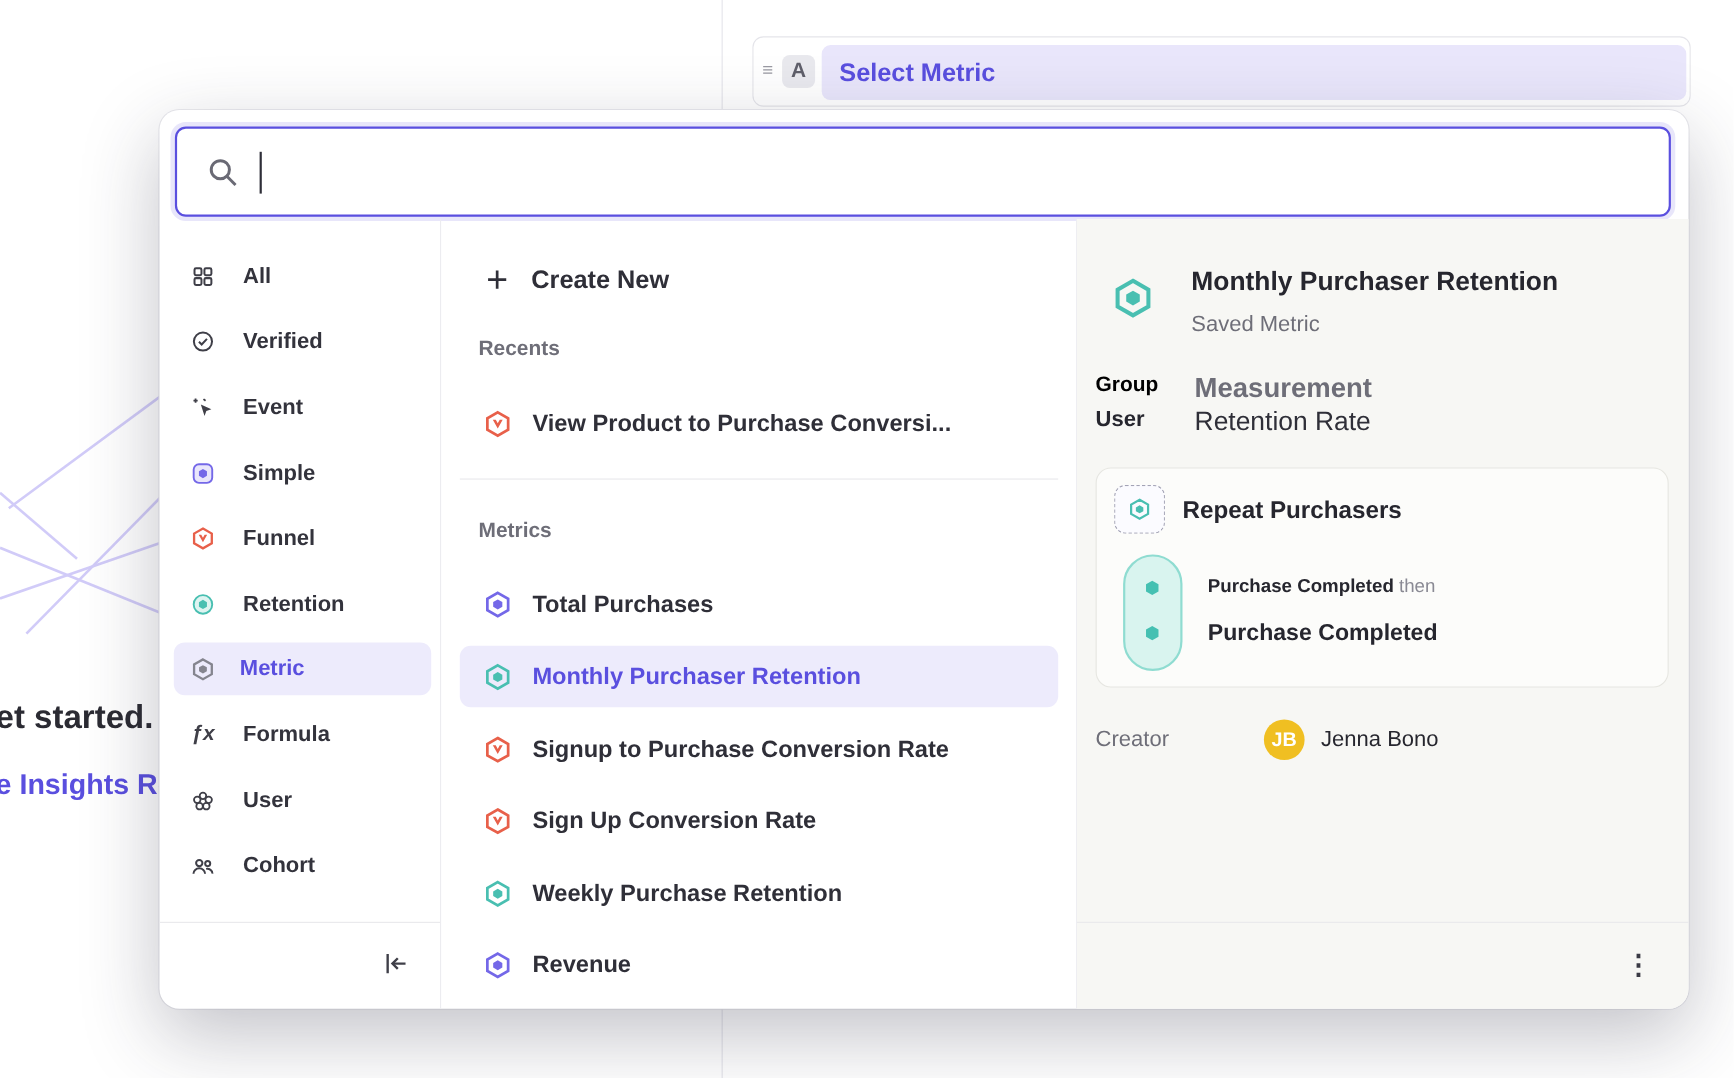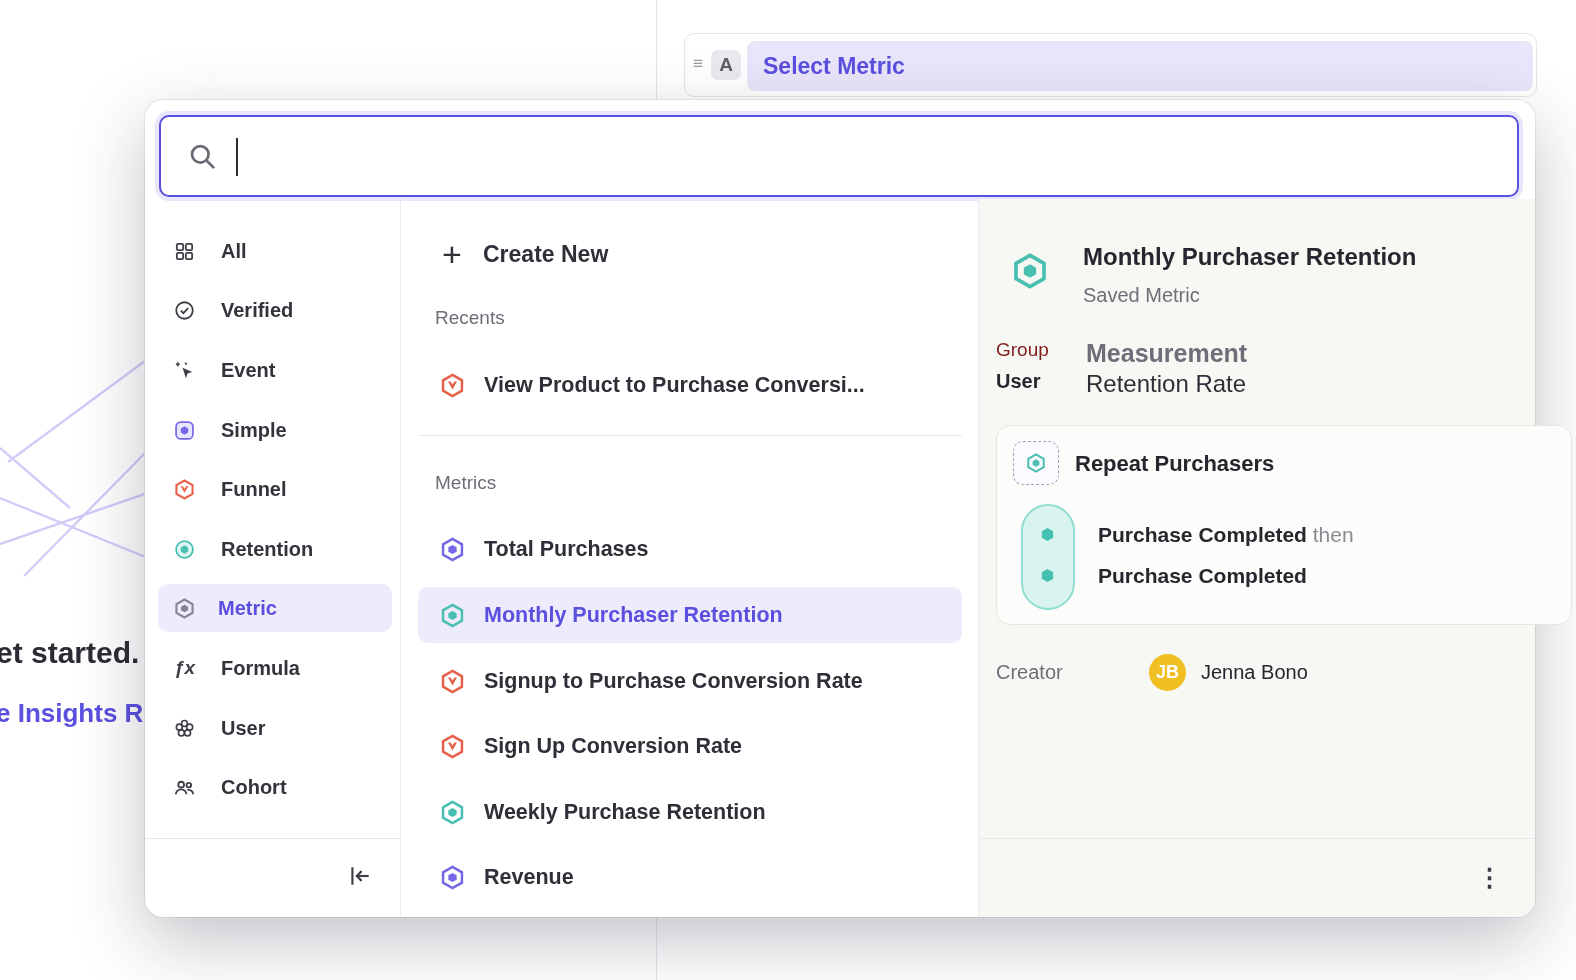--- a/index.html
+++ b/index.html
@@ -52,51 +52,51 @@
   .collapse { position:absolute; left:198px; top:661px; width:34px; height:34px; background:none; border:none;
     cursor:pointer; padding:0; }
   .collapse svg { width:26px; height:26px; }
   .vdiv { position:absolute; left:255px; top:99px; bottom:0; width:1px; background:#ececf0; }
 
   
   .mid { position:absolute; left:256px; top:99px; width:577px; bottom:0; }
   .create { position:absolute; left:17px; top:29px; width:544px; height:52px; display:flex; align-items:center;
     gap:18px; padding-left:21px; font-size:23px; font-weight:700; cursor:pointer; border-radius:10px; }
   .plus { width:26px; font-size:34px; font-weight:400; color:#2f2f38; text-align:center; line-height:26px; }
-  .sec { position:absolute; left:34px; font-size:19px; color:#6e6e78; font-weight:400; }
+  .sec { position:absolute; left:34px; font-size:19px; color:#6e6e78; font-weight:700; }
   .sec.recents { top:108px; }
   .sec.metrics { top:273px; }
   .list-div { position:absolute; left:17px; top:236px; width:544px; height:1px; background:#e8e8ec; }
   .mrow { position:absolute; left:17px; width:544px; height:56px; border-radius:10px;
     display:flex; align-items:center; gap:18px; padding-left:21px;
     font-size:21.5px; font-weight:700; color:#2f2f38; cursor:pointer; white-space:nowrap; }
   .mrow svg { width:27px; height:27px; flex:0 0 27px; }
   .mrow.sel { background:#edebfc; color:#5a4fdf; }
 
   
   .detail { position:absolute; left:833px; top:99px; width:557px; bottom:0; background:#f7f7f4;
     border-left:1px solid #ececf0; border-radius:0 0 18px 0; }
   .d-icon { position:absolute; left:31px; top:52px; width:40px; height:40px; }
   .d-title { position:absolute; left:104px; top:44px; font-size:24px; font-weight:700; color:#26262e; white-space:nowrap; }
   .d-sub { position:absolute; left:104px; top:85px; font-size:20px; color:#6e6e78; }
-  .d-glabel { position:absolute; left:17px; top:140px; font-size:19px; color:#7f1d1d; font-weight:400; }
+  .d-glabel { position:absolute; left:17px; top:140px; font-size:19px; color:#000000; font-weight:700; }
   .d-mlabel { position:absolute; left:107px; top:140px; font-size:25px; color:#6e6e78; font-weight:700; }
   .d-gval { position:absolute; left:17px; top:171px; font-size:20px; font-weight:700; color:#26262e; }
   .d-mval { position:absolute; left:107px; top:171px; font-size:24px; color:#2f2f38; }
-  .card { position:absolute; left:17px; top:226px; width:576px; height:200px; background:#fcfcfa;
+  .card { position:absolute; left:17px; top:226px; width:521px; height:200px; background:#fcfcfa;
     border:1px solid #e6e6e1; border-radius:14px; }
   .dashed { position:absolute; left:16px; top:15px; width:46px; height:44px; border:1.6px dashed #a3a3b5;
     border-radius:10px; background:#fbfbff; display:flex; align-items:center; justify-content:center; }
   .dashed svg { width:22px; height:22px; }
   .card-title { position:absolute; left:78px; top:25px; font-size:22px; font-weight:700; color:#26262e; }
   .capsule { position:absolute; left:24px; top:78px; width:54px; height:106px; background:#d9f4ef;
     border:2px solid #8fdcd1; border-radius:27px; }
   .capsule svg { position:absolute; left:16px; width:17px; height:17px; }
   .cap1 { top:20px; } .cap2 { top:61px; }
-  .step1 { position:absolute; left:101px; top:97px; font-size:21px; font-weight:700; color:#26262e; }
+  .step1 { position:absolute; left:101px; top:97px; font-size:17px; font-weight:700; color:#26262e; }
   .step1 .conn { font-weight:400; color:#8a8a94; }
   .step2 { position:absolute; left:101px; top:138px; font-size:21px; font-weight:700; color:#26262e; }
   .d-creator { position:absolute; left:17px; top:462px; font-size:20px; color:#6e6e78; }
   .avatar { position:absolute; left:170px; top:455px; width:37px; height:37px; border-radius:50%;
     background:#f0bf22; color:#fff; font-size:18px; font-weight:700;
     display:flex; align-items:center; justify-content:center;text-align:right; }
   .d-name { position:absolute; left:222px; top:462px; font-size:20px; color:#26262e; }
   .d-div { position:absolute; left:0; top:639px; width:100%; height:1px; background:#e8e8ec; }
   .kebab { position:absolute; right:30px; top:661px; width:34px; height:34px; background:none; border:none;
     font-size:25px; font-weight:700; color:#3a3a44; cursor:pointer; font-family:inherit; }

